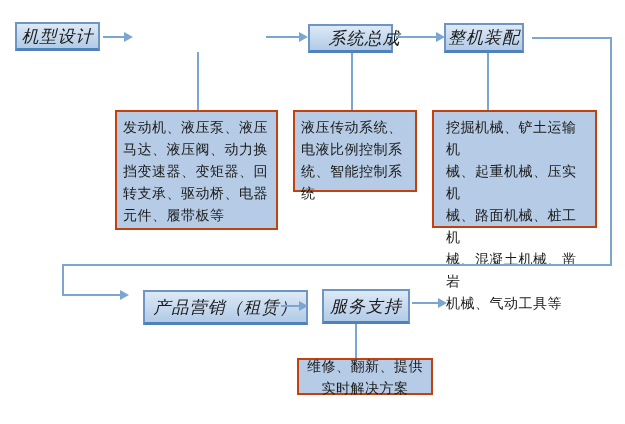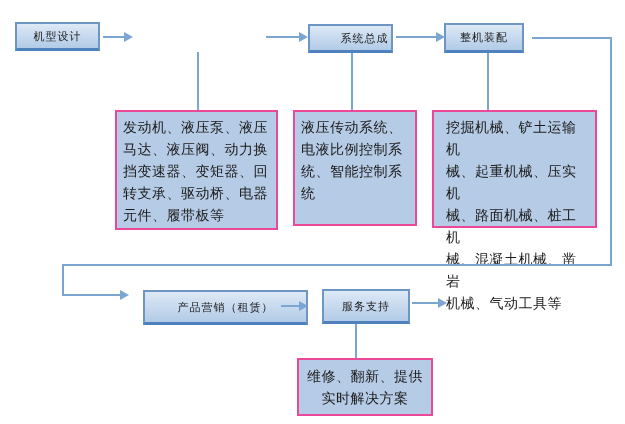--- a/index.html
+++ b/index.html
@@ -19,30 +19,31 @@
   
   .node {
     position: absolute;
     box-sizing: border-box;
     display: flex;
     align-items: center;
     justify-content: center;
     background: linear-gradient(180deg, #dde9f6 0%, #c9dbef 45%, #b2cbe7 100%);
     border: 2px solid #6e96c3;
     border-bottom: 3px solid #4f81bd;
-    font-size: 11px;
+    font-size: 17px;
     letter-spacing: 1px;
     white-space: nowrap;
+    font-style: italic;
   }
   
   .detail {
     position: absolute;
     box-sizing: border-box;
     background: #b6cce6;
-    border: 2px solid #ec4899;
+    border: 2px solid #c2410c;
     font-size: 14px;
     line-height: 22px;
     padding: 4px 6px;
     white-space: pre-line;
     letter-spacing: 0.5px;
   }
   .detail.centered {
     text-align: center;
     display: flex;
     align-items: center;
@@ -95,21 +96,21 @@
   <div class="vline" style="left:197px; top:52px; height:58px;"></div>
   <div class="vline" style="left:351px; top:53px; height:57px;"></div>
   <div class="vline" style="left:487px; top:53px; height:57px;"></div>
 
   <div class="detail" style="left:115px; top:110px; width:163px; height:120px;">发动机、液压泵、液压
 马达、液压阀、动力换
 挡变速器、变矩器、回
 转支承、驱动桥、电器
 元件、履带板等</div>
 
-  <div class="detail" style="left:293px; top:110px; width:124px; height:116px;">液压传动系统、
+  <div class="detail" style="left:293px; top:110px; width:124px; height:82px;">液压传动系统、
 电液比例控制系
 统、智能控制系
 统</div>
 
   <div class="detail" style="left:432px; top:110px; width:165px; height:118px;padding-left:12px;">挖掘机械、铲土运输机
 械、起重机械、压实机
 械、路面机械、桩工机
 械、混凝土机械、凿岩
 机械、气动工具等</div>
 
@@ -130,16 +131,16 @@
 
 
   <div class="hline" style="left:281px; top:305px; width:18px;"></div>
   <div class="arrowhead" style="left:299px; top:301px;"></div>
 
   <div class="hline" style="left:412px; top:302px; width:26px;"></div>
   <div class="arrowhead" style="left:438px; top:298px;"></div>
 
   <div class="vline" style="left:355px; top:324px; height:34px;"></div>
 
-  <div class="detail centered" style="left:297px; top:358px; width:136px; height:58px;">维修、翻新、提供
+  <div class="detail centered" style="left:297px; top:358px; width:136px; height:37px;">维修、翻新、提供
 实时解决方案</div>
 
 </div>
 
 </body></html>

